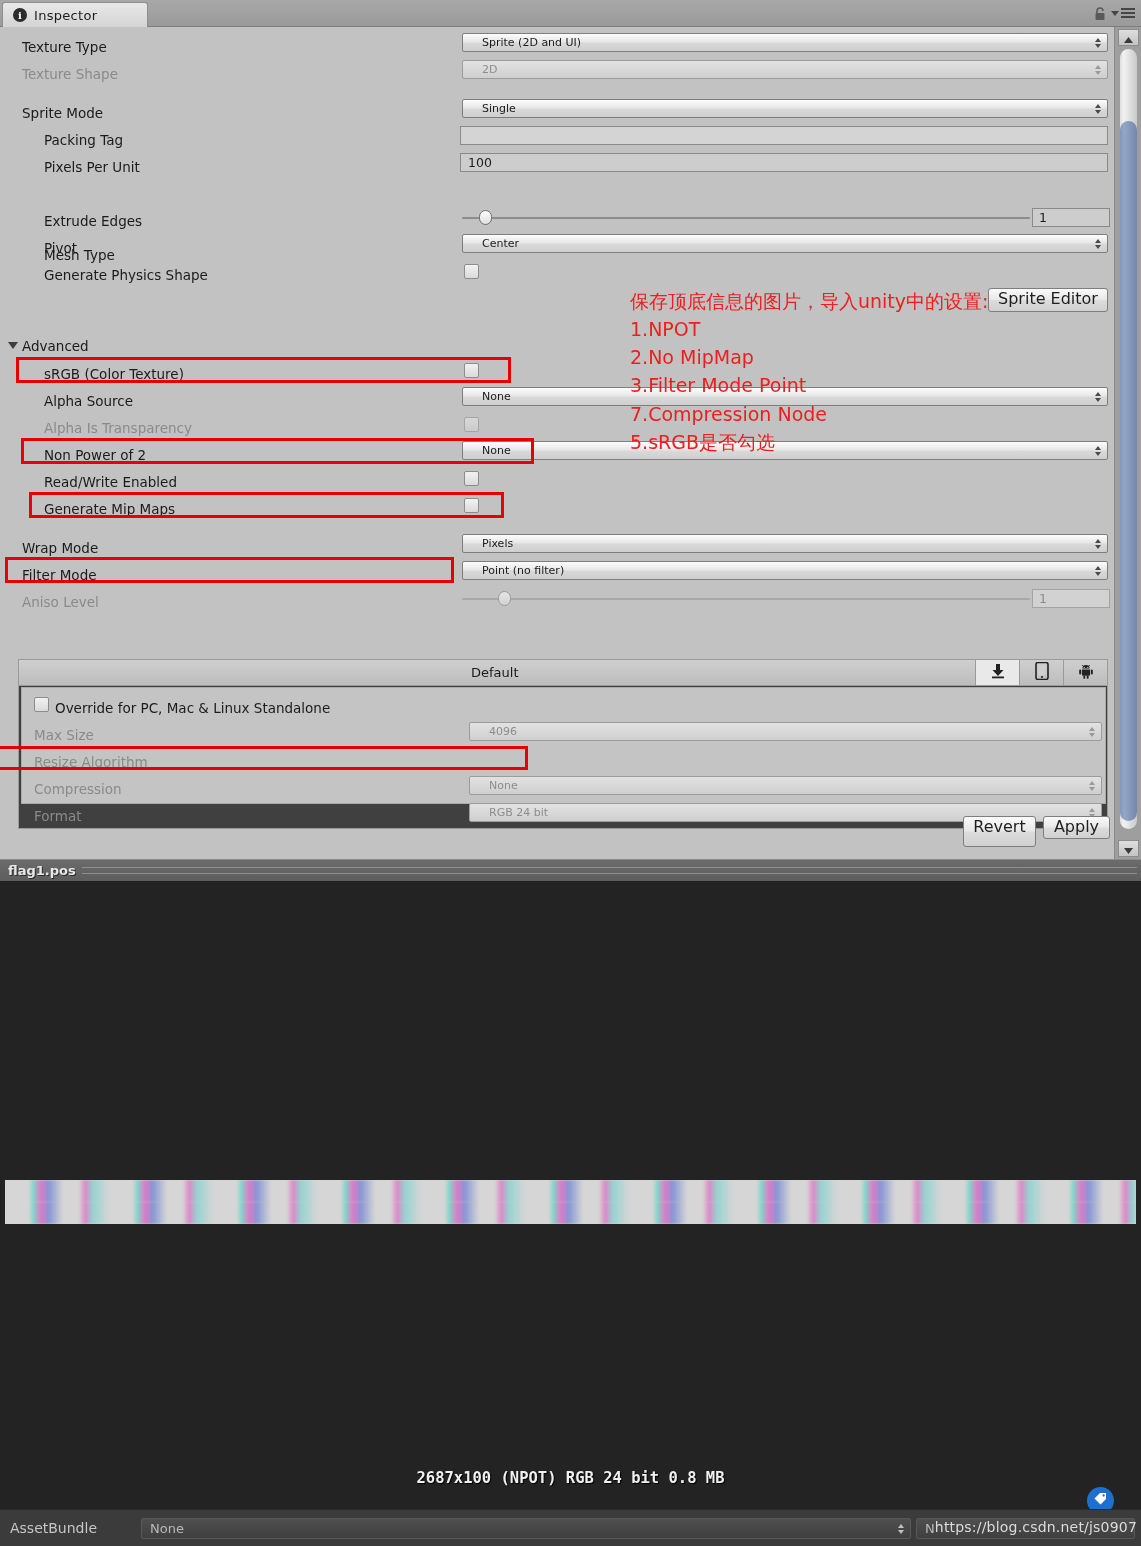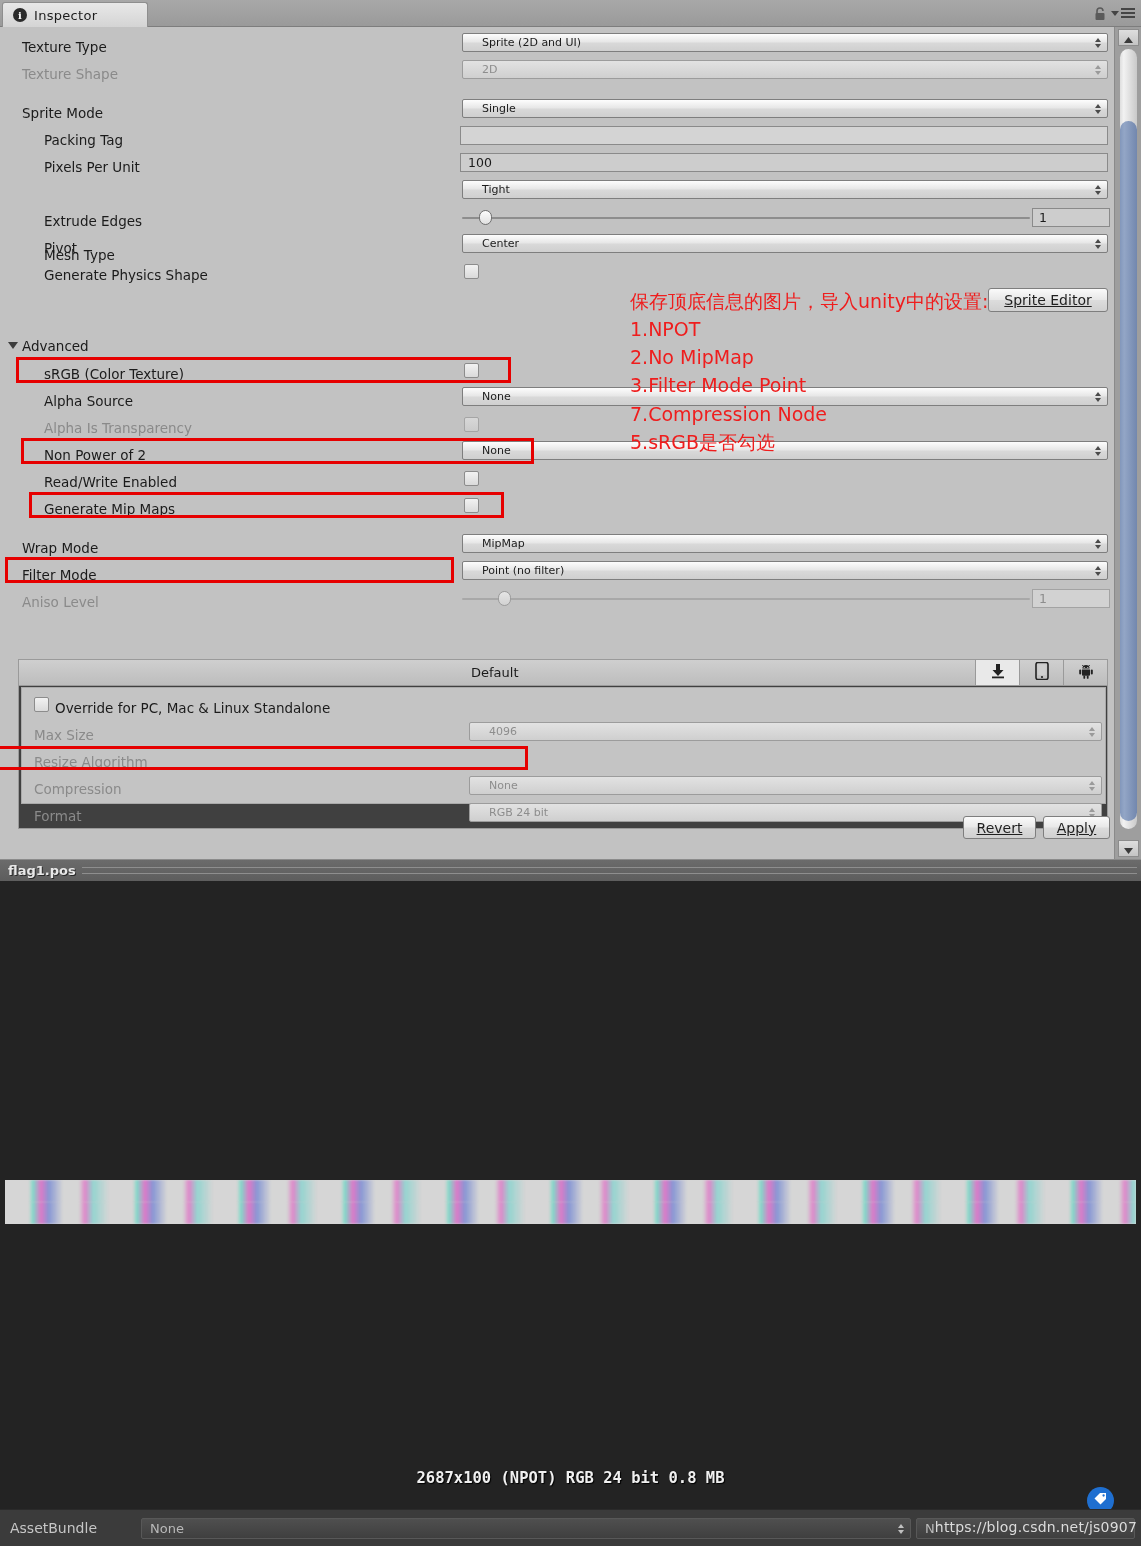--- a/index.html
+++ b/index.html
@@ -111,22 +111,22 @@
     position: absolute; width: 0; height: 0;
     border-left: 5px solid transparent; border-right: 5px solid transparent;
     border-top: 7px solid #3d3d3d;
   }
 
   
   .btn {
     position: absolute;
     background: linear-gradient(#fafafa 0%, #e8e8e8 48%, #dcdcdc 52%, #d0d0d0 100%);
     border: 1px solid #7e7e7e; border-radius: 3px;
-    display: flex; align-items: center; justify-content: center;
-    font-size: 14px; color: #1f1f1f; text-decoration: underline;
+    display: flex; align-items: flex-start; justify-content: center;
+    font-size: 16px; color: #1f1f1f;
   }
 
   
   .platbox {
     position: absolute; left: 18px; top: 632px; width: 1090px; height: 170px;
     background: #404040; border: 1px solid #9a9a9a;
   }
   .plathdr {
     position: absolute; left: 0; top: 0; width: 100%; height: 26px;
     background: linear-gradient(#cfcfcf,#bdbdbd);
@@ -315,27 +315,20 @@
   <div class="row" style="left:44px; top:126px;">
     <span class="lbl">Pixels Per Unit</span>
   </div>
   <div class="txt" style="left:460px; top:126px; width:648px;">
     <span>100</span>
   </div>
 
   <div class="row" style="left:44px; top:166px;margin-top:48px;">
     <span class="lbl">Mesh Type</span>
   </div>
-  <div class="dd" style="left:462px; top:153px; width:646px;">
-    <span>Tight</span>
-    <span class="arrows">
-        <i class="up"></i>
-        <i class="dn"></i>
-      </span>
-  </div>
 
   <div class="row" style="left:44px; top:180px;">
     <span class="lbl">Extrude Edges</span>
   </div>
   <div class="slider" style="left:462px; top:181px; width:568px;">
     <div class="track"></div>
     <div class="knob" style="left:17px;"></div>
   </div>
   <div class="numbox" style="left:1032px; top:181px;">
     <span>1</span>
@@ -405,21 +398,21 @@
 
   <div class="row" style="left:44px; top:468px;">
     <span class="lbl">Generate Mip Maps</span>
   </div>
   <div class="cb" style="left:464px; top:471px;"></div>
 
   <div class="row" style="left:22px; top:507px;">
     <span class="lbl">Wrap Mode</span>
   </div>
   <div class="dd" style="left:462px; top:507px; width:646px;">
-    <span>MipMap</span>
+    <span>Pixels</span>
     <span class="arrows">
         <i class="up"></i>
         <i class="dn"></i>
       </span>
   </div>
 
   <div class="row" style="left:22px; top:534px;">
     <span class="lbl">Filter Mode</span>
   </div>
   <div class="dd" style="left:462px; top:534px; width:646px;">
@@ -519,21 +512,21 @@
       <div class="dd dim" style="left:447px; top:115px; width:633px;">
         <span>RGB 24 bit</span>
         <span class="arrows">
             <i class="up"></i>
             <i class="dn"></i>
           </span>
       </div>
     </div>
   </div>
 
-  <div class="btn" style="left:963px; top:789px; width:73px; height:23px;">
+  <div class="btn" style="left:963px; top:789px; width:73px; height:31px;">
     <span>Revert</span>
   </div>
   <div class="btn" style="left:1043px; top:789px; width:67px; height:23px;">
     <span>Apply</span>
   </div>
 
   <div class="redbox" style="left:16px;  top:330px; width:495px; height:26px;"></div>
   <div class="redbox" style="left:21px;  top:411px; width:513px; height:26px;"></div>
   <div class="redbox" style="left:29px;  top:465px; width:475px; height:26px;"></div>
   <div class="redbox" style="left:5px;   top:530px; width:449px; height:26px;"></div>

